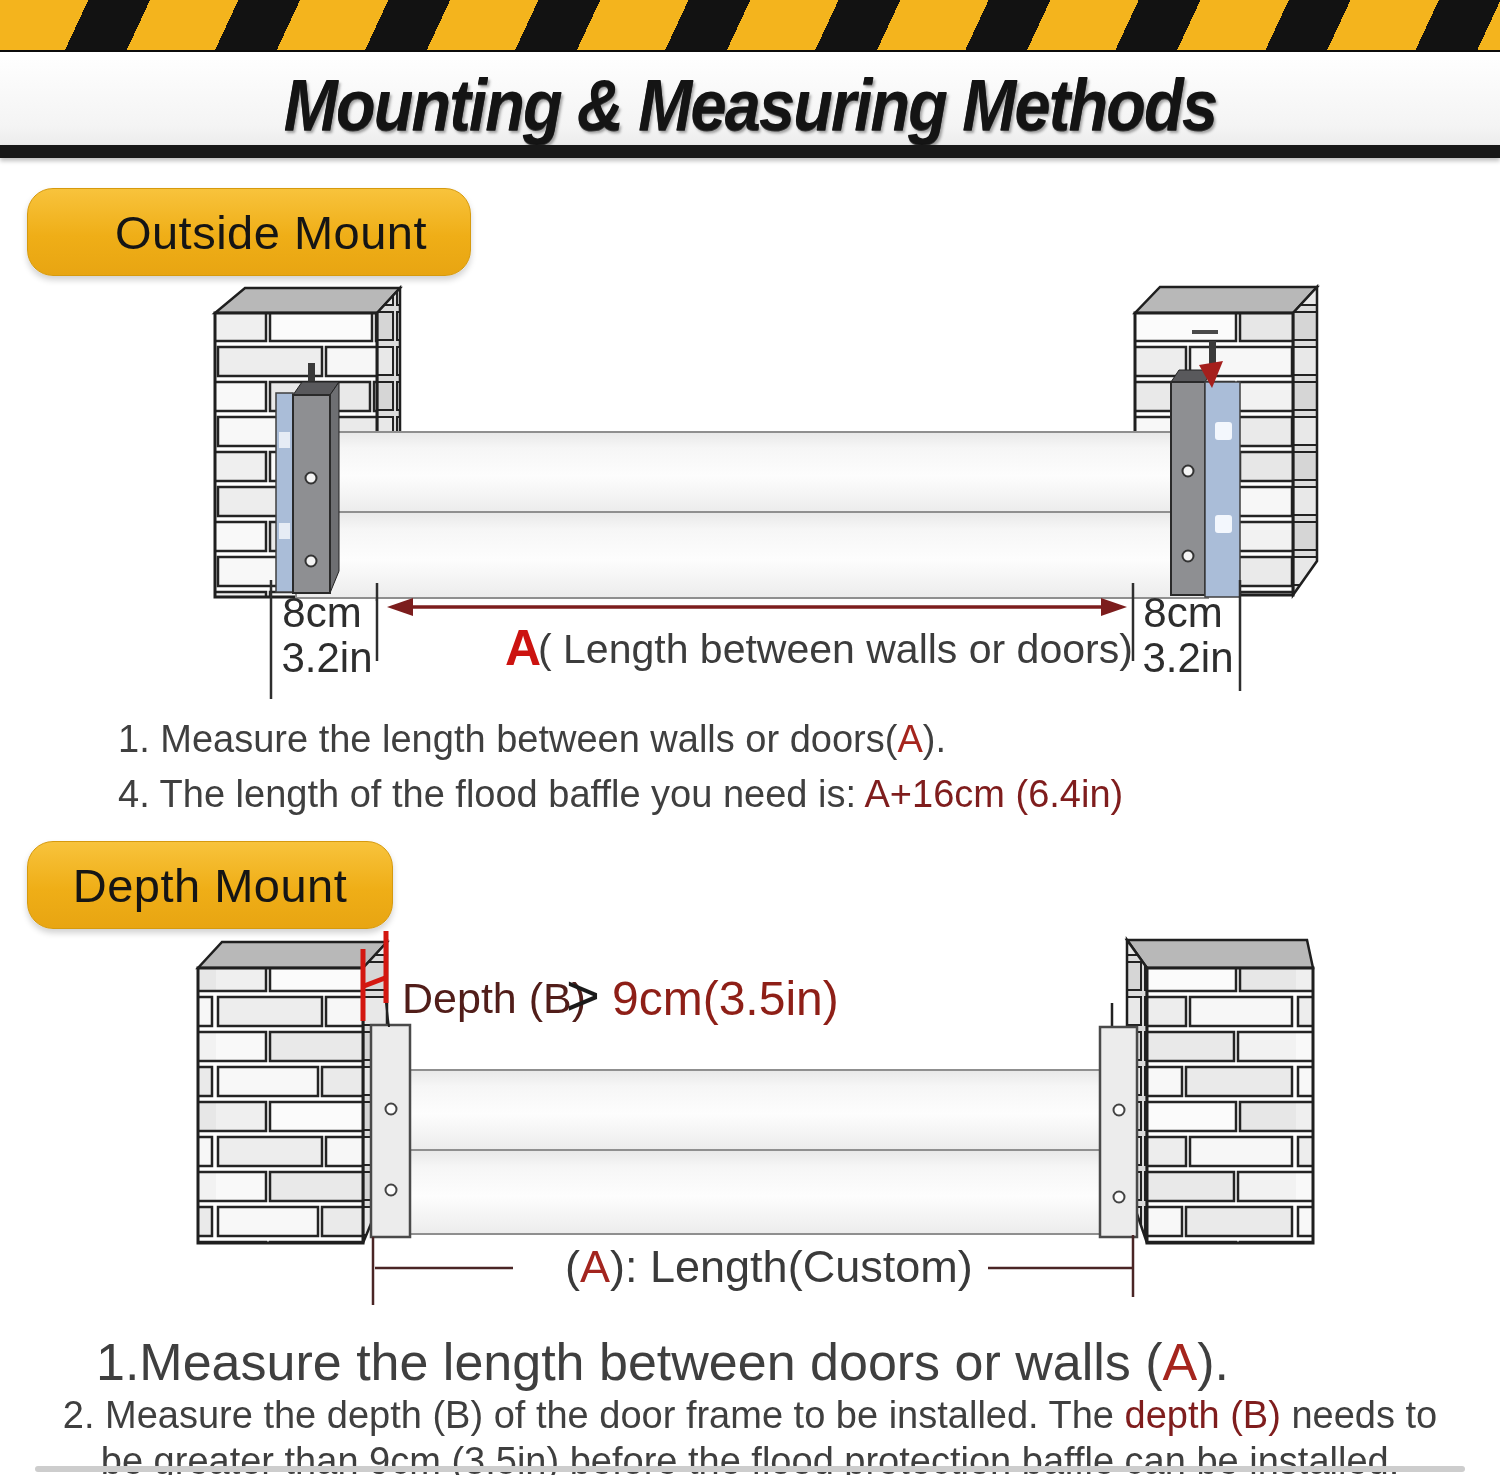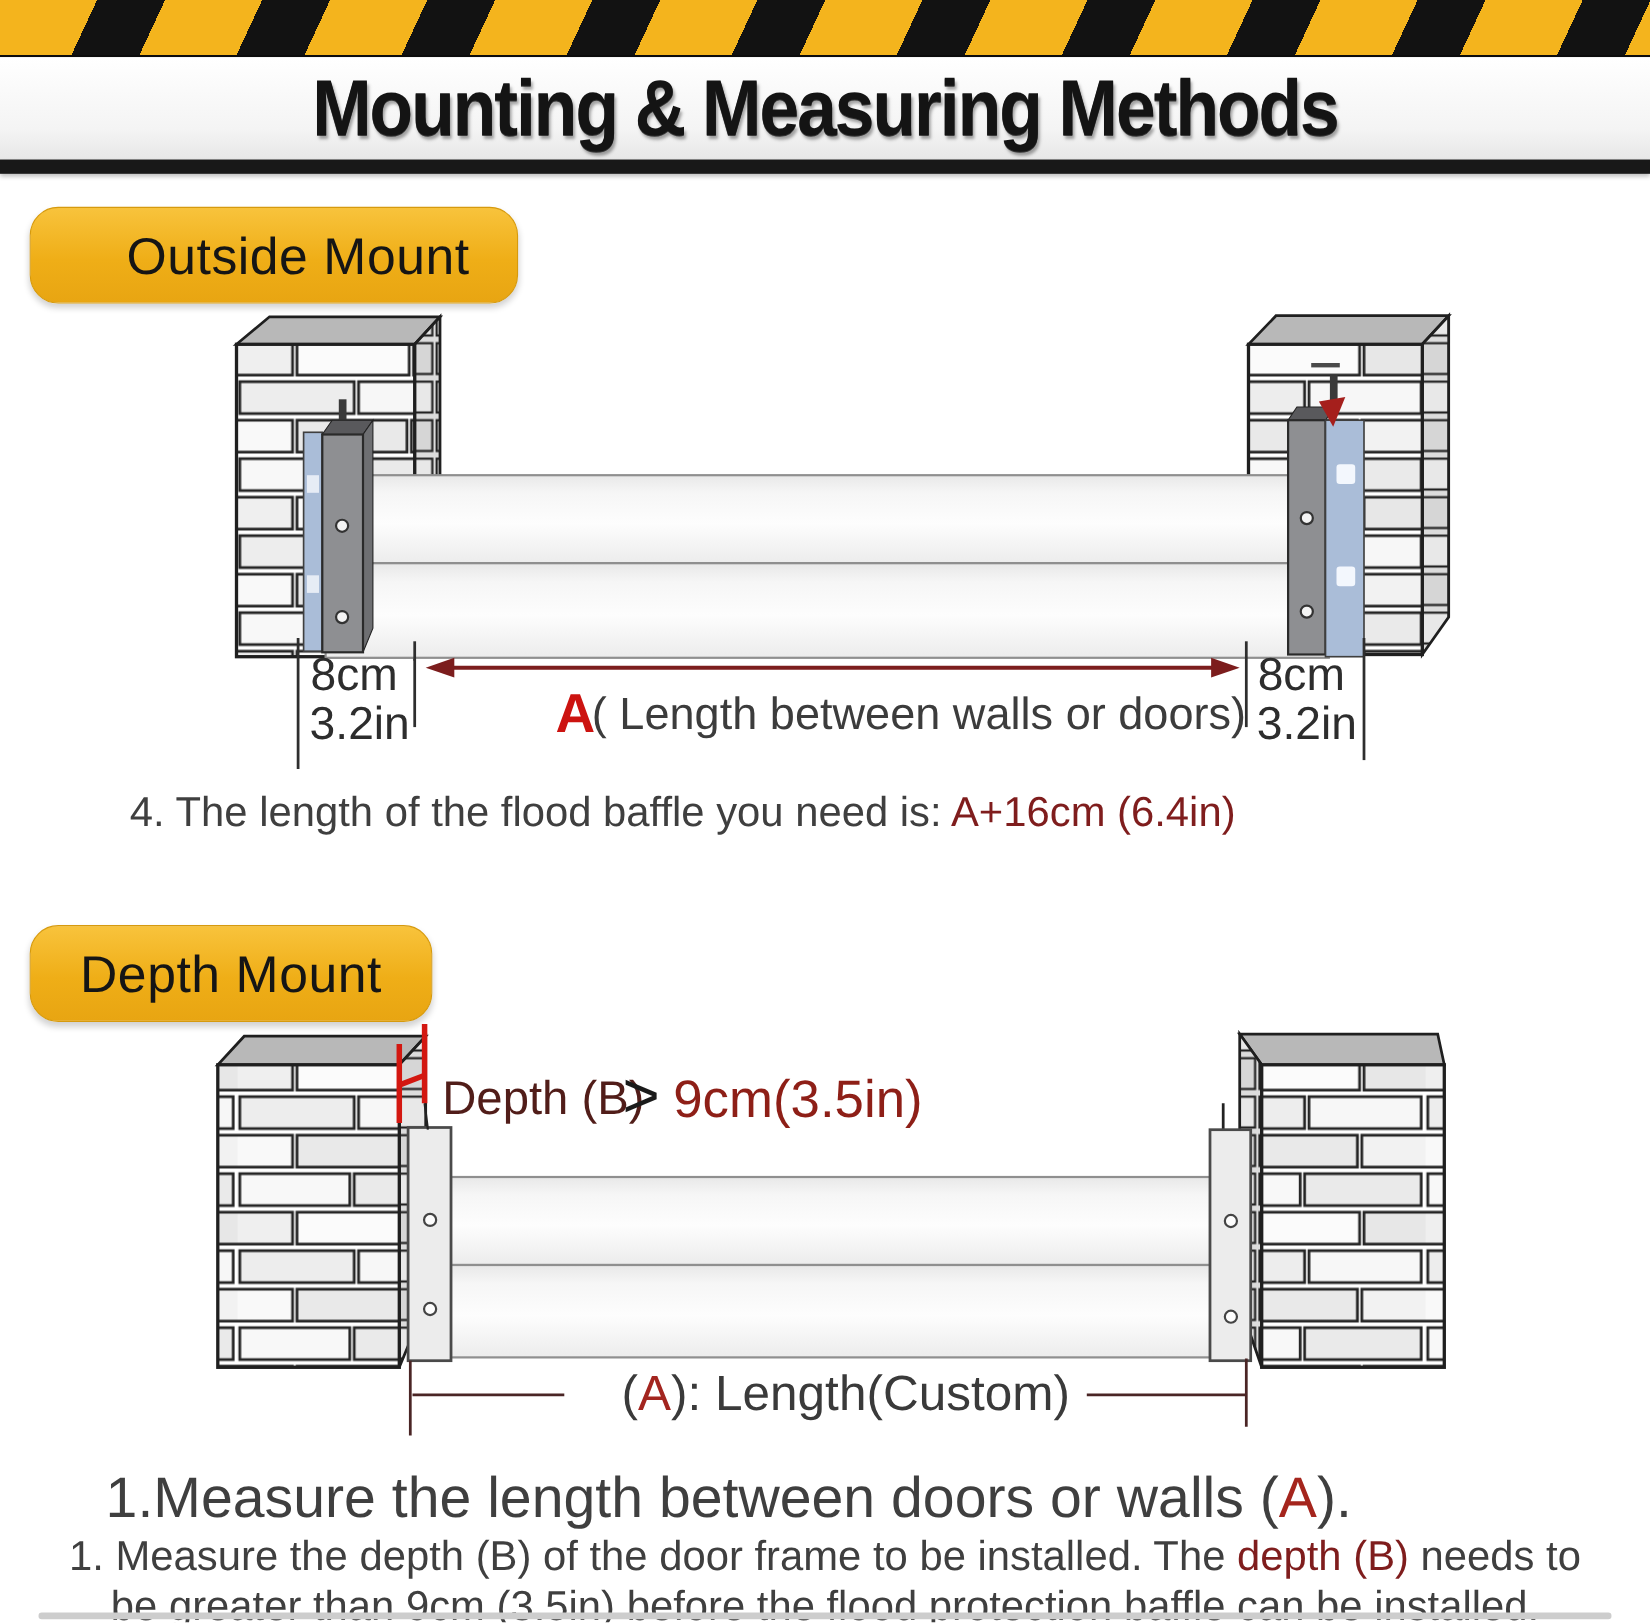--- a/index.html
+++ b/index.html
@@ -3,23 +3,23 @@
 <meta charset="utf-8">
 <style>
   html,body{margin:0;padding:0;background:#ffffff;}
   #stage{position:relative;width:1500px;height:1475px;background:#ffffff;overflow:hidden;
          font-family:"Liberation Sans", sans-serif;}
 
   
   .stripes{position:absolute;left:0;top:0;width:1500px;height:50px;
            background:repeating-linear-gradient(115deg,#f4b41d 0 80px,#121212 80px 136px);
            border-bottom:2px solid #0c0c0c;}
-  .band{position:absolute;left:0;top:52px;width:1500px;height:93px;
+  .band{position:absolute;left:0;top:52px;width:1500px;height:106px;
         background:linear-gradient(180deg,#ffffff 0%,#f4f4f4 70%,#e7e7e7 100%);
-        display:flex;align-items:center;justify-content:center;}
+        display:flex;align-items:center;justify-content:center;font-style:italic;}
   .band .title{font-size:72px;font-weight:bold;color:#141414;letter-spacing:-2px;
         display:inline-block;transform:scaleX(0.9);
         text-shadow:2px 3px 3px rgba(0,0,0,0.35), 0 1px 0 #555;}
   .bar{position:absolute;left:0;top:145px;width:1500px;height:13px;background:#181818;
        box-shadow:0 3px 4px rgba(0,0,0,0.25);}
 
   
   .badge{position:absolute;height:86px;border-radius:26px;
          background:linear-gradient(180deg,#f8c33c 0%,#efae17 55%,#e8a512 100%);
          border:1px solid #d69a0e;box-shadow:0 4px 6px rgba(0,0,0,0.18);
@@ -154,20 +154,21 @@
 
     <text x="322" y="352" font-size="42" fill="#2d2d2d" text-anchor="middle">8cm</text>
     <text x="327" y="397" font-size="42" fill="#2d2d2d" text-anchor="middle">3.2in</text>
     <text x="1183" y="352" font-size="42" fill="#2d2d2d" text-anchor="middle">8cm</text>
     <text x="1188" y="397" font-size="42" fill="#2d2d2d" text-anchor="middle">3.2in</text>
     <text x="505" y="390" font-size="50" font-weight="bold" fill="#cc1310">A</text>
     <text x="538" y="388" font-size="41" fill="#3c3c3c">( Length between walls or doors)</text>
   </svg>
 
   <div class="steps" id="steps-outside">
+    <div><span>1. Measure the length between walls or doors(</span><span class="hl-red">A</span><span>).</span></div>
     <div><span>4. The length of the flood baffle you need is: </span><span class="hl-maroon">A+16cm (6.4in)</span></div>
   </div>
 
   <svg id="diagram2" class="diagram" width="1500" height="390" viewBox="0 0 1500 390">
 
     <g>
       <polygon points="198,43 363,43 387,17 222,17" fill="#b8b8b8" stroke="#1f1f1f" stroke-width="2.5"></polygon>
       <polygon points="363,43 387,17 387,260 363,318" fill="url(#sideBricks)" stroke="#1f1f1f" stroke-width="2.5"></polygon>
       <rect x="198" y="43" width="165" height="275" fill="url(#bricks)" stroke="#1f1f1f" stroke-width="3"></rect>
     </g>
@@ -209,16 +210,16 @@
     <g stroke="#4a2525" stroke-width="2.5">
       <line x1="373" y1="312" x2="373" y2="380"></line>
       <line x1="375" y1="343" x2="513" y2="343"></line>
       <line x1="988" y1="343" x2="1133" y2="343"></line>
       <line x1="1133" y1="310" x2="1133" y2="372"></line>
     </g>
     <text x="565" y="357" font-size="45" fill="#3a3a3a"><tspan>(</tspan><tspan fill="#a3251f">A</tspan><tspan>): Length(Custom)</tspan></text>
   </svg>
 
   <div id="inside-step1"><span>1.Measure the length between doors or walls (</span><span class="hl-red">A</span><span>).</span></div>
-  <div id="inside-step2"><span>1. Measure the depth (B) of the door frame to be installed. The </span><span class="hl-maroon">depth (B)</span><span> needs to be greater than 9cm (3.5in) before the flood protection baffle can be installed.</span></div>
+  <div id="inside-step2"><span>2. Measure the depth (B) of the door frame to be installed. The </span><span class="hl-maroon">depth (B)</span><span> needs to be greater than 9cm (3.5in) before the flood protection baffle can be installed.</span></div>
 
   <div class="bottom-bar"></div>
 </div>
 
 </body></html>

